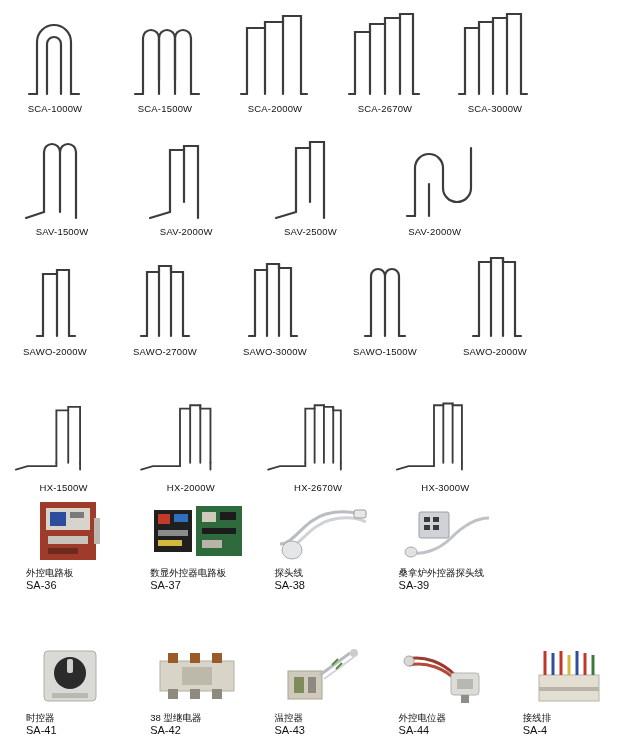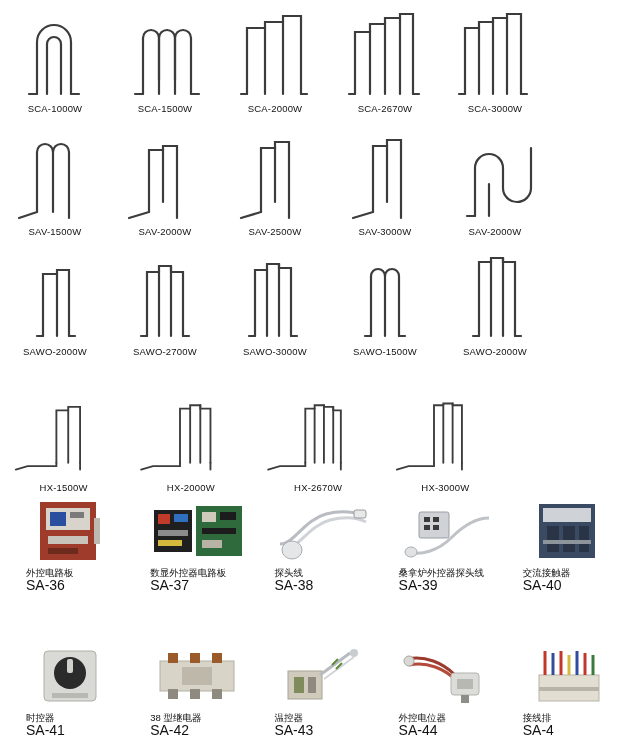--- a/index.html
+++ b/index.html
@@ -81,21 +81,21 @@
     position:relative;
     overflow:hidden;
   }
   .acc-label{
     font-size:9.5px;
     line-height:12px;
     color:#111;
     white-space:nowrap;
   }
   .acc-code{
-    font-size:14px;
+    font-size:11px;
     line-height:12px;
     color:#111;
   }
   .acc-row.ar1{position:absolute;top:0;left:0;}
   .acc-row.ar2{position:absolute;top:145px;left:0;}
 </style>
 </head>
 <body>
 
 <div class="sheet">
@@ -222,33 +222,20 @@
               <path d="M36 74 L36 20 L50 20 L50 74"></path>
               <path d="M50 20 L50 14 L64 14 L64 74"></path>
               <path d="M36 74 L36 84 L16 90"></path>
               <path d="M64 74 L64 90"></path>
             </g>
           </svg>
         </div>
         <div class="cap">SAV-2500W</div>
       </div>
 
-      <div class="cell">
-        <div class="art">
-          <svg width="100" height="92" viewBox="0 0 100 92">
-            <g fill="none" stroke="#3c3c3c" stroke-width="2.2" stroke-linecap="round">
-              <path d="M38 74 L38 18 L52 18 L52 74"></path>
-              <path d="M52 18 L52 12 L66 12 L66 74"></path>
-              <path d="M38 74 L38 84 L18 90"></path>
-              <path d="M66 74 L66 90"></path>
-            </g>
-          </svg>
-        </div>
-        <div class="cap">SAV-3000W</div>
-      </div>
 
       <div class="cell">
         <div class="art">
           <svg width="100" height="92" viewBox="0 0 100 92">
             <g fill="none" stroke="#3c3c3c" stroke-width="2.2" stroke-linecap="round">
               <path d="M30 88 L30 40 A14 14 0 0 1 58 40 L58 60 A14 14 0 0 0 86 60 L86 20"></path>
               <path d="M30 88 L22 88"></path>
               <path d="M44 88 L44 56"></path>
             </g>
           </svg>
@@ -462,34 +449,20 @@
             <rect x="34" y="17" width="6" height="5" fill="#3a3a3a"></rect>
             <rect x="25" y="25" width="6" height="5" fill="#3a3a3a"></rect>
             <rect x="34" y="25" width="6" height="5" fill="#3a3a3a"></rect>
             <ellipse cx="12" cy="52" rx="6" ry="5" fill="#e0e2e4" stroke="#a9acb0" stroke-width="1"></ellipse>
           </svg>
         </div>
         <div class="acc-label">桑拿炉外控器探头线</div>
         <div class="acc-code">SA-39</div>
       </div>
 
-      <div class="acc-cell">
-        <div class="photo">
-          <svg width="96" height="62" viewBox="0 0 96 62">
-            <rect x="16" y="4" width="56" height="54" fill="#3a4a63"></rect>
-            <rect x="20" y="8" width="48" height="14" fill="#cfd3d8"></rect>
-            <rect x="24" y="26" width="12" height="26" fill="#2a3447"></rect>
-            <rect x="40" y="26" width="12" height="26" fill="#2a3447"></rect>
-            <rect x="56" y="26" width="10" height="26" fill="#2a3447"></rect>
-            <rect x="20" y="40" width="48" height="4" fill="#8e949c"></rect>
-          </svg>
-        </div>
-        <div class="acc-label">交流接触器</div>
-        <div class="acc-code">SA-40</div>
-      </div>
 
     </div>
 
     <div class="acc-row ar2">
 
       <div class="acc-cell">
         <div class="photo">
           <svg width="96" height="62" viewBox="0 0 96 62">
             <rect x="18" y="6" width="52" height="50" rx="4" fill="#d9d9d5" stroke="#b0b0aa" stroke-width="1"></rect>
             <circle cx="44" cy="28" r="16" fill="#2b2b2b"></circle>

